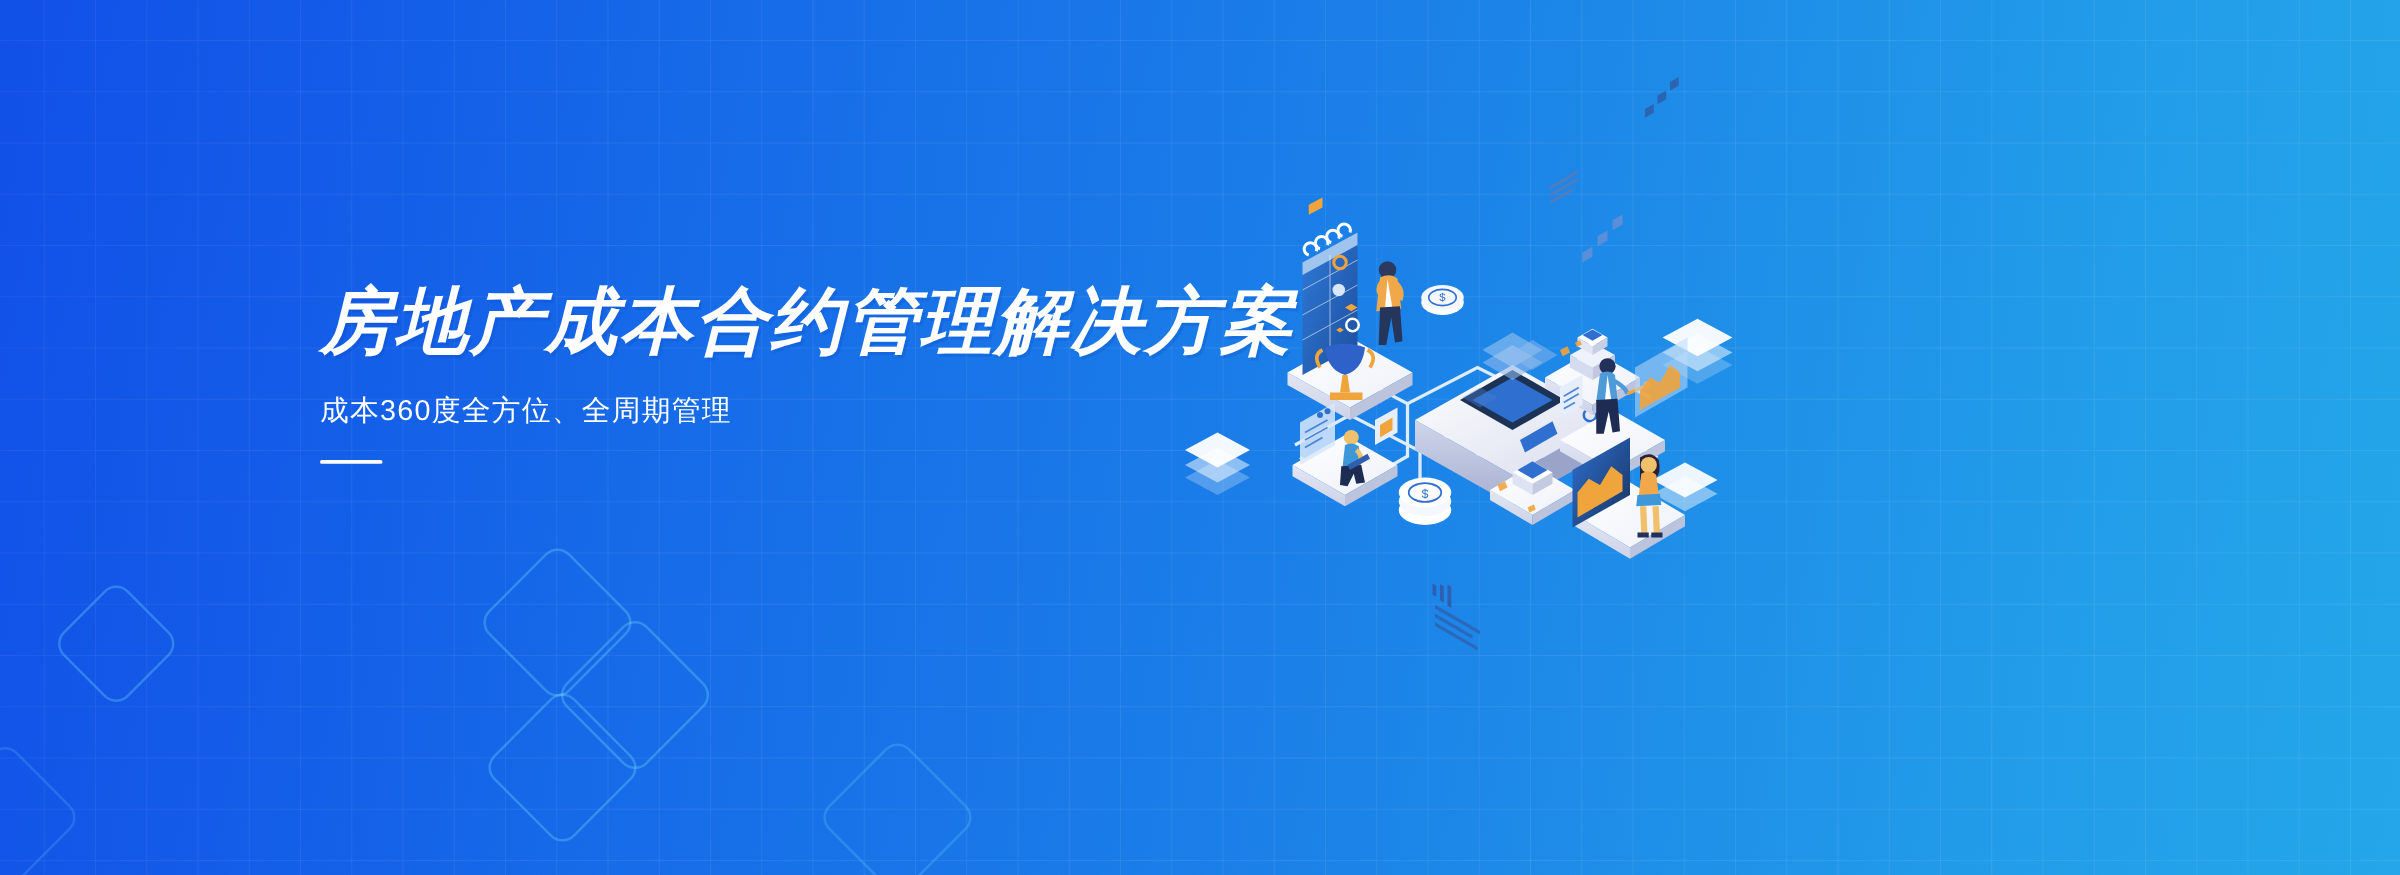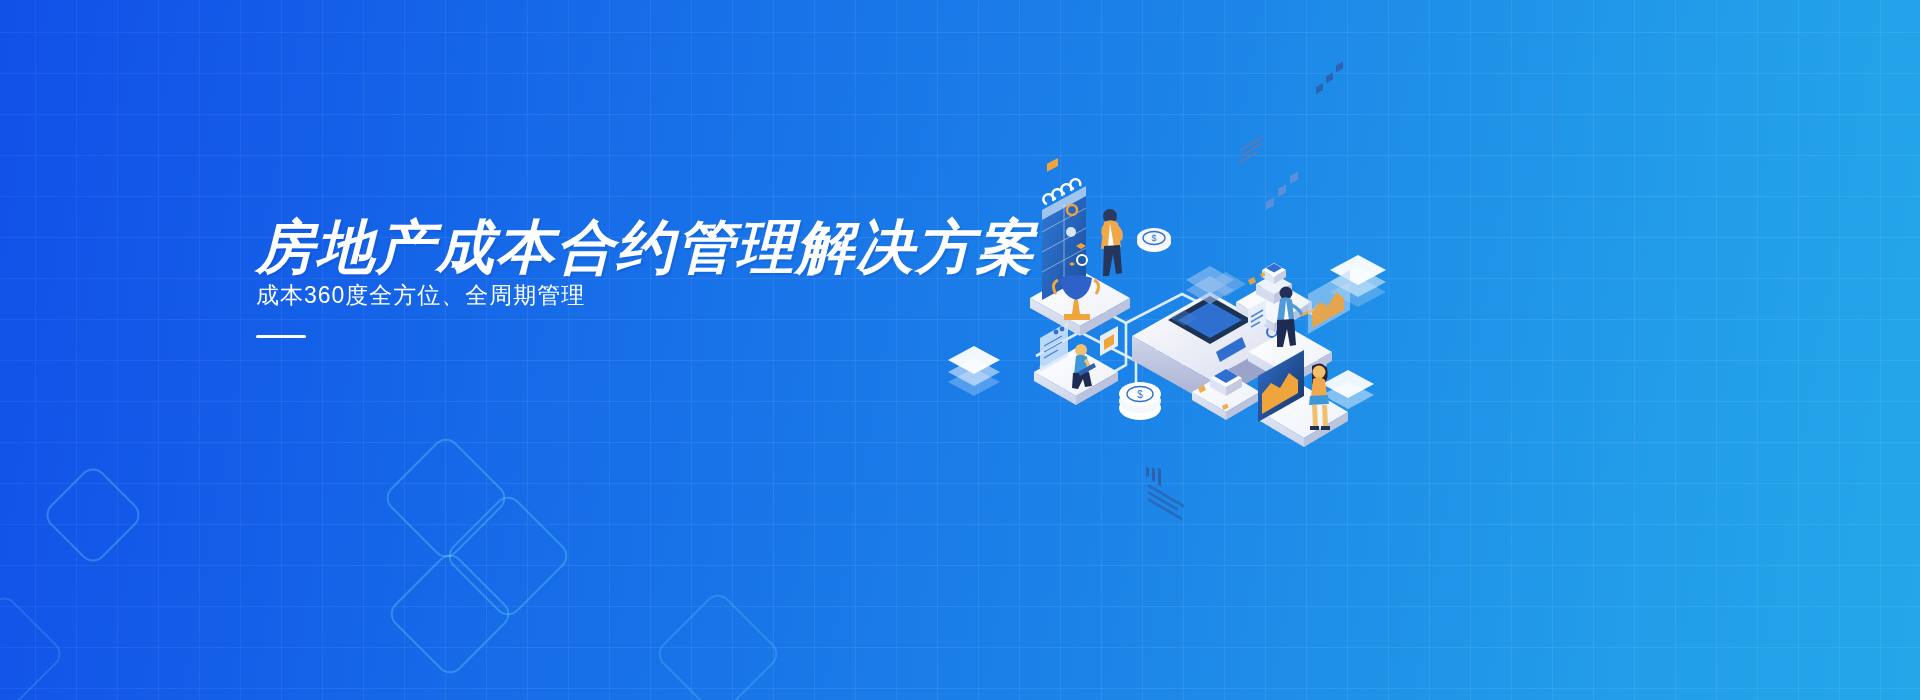--- a/index.html
+++ b/index.html
@@ -41,33 +41,34 @@
     transform:rotate(45deg);
   }
   .dia.d1{left:56px;  top:478px; width:74px;  height:74px;}
   .dia.d2{left:400px; top:452px; width:92px;  height:92px;}
   .dia.d3{left:462px; top:510px; width:92px;  height:92px;}
   .dia.d4{left:404px; top:568px; width:92px;  height:92px;}
   .dia.d5{left:672px; top:608px; width:92px;  height:92px; border-color:rgba(120,225,255,.22);}
   .dia.d6{left:-40px; top:610px; width:88px;  height:88px; border-color:rgba(120,225,255,.18);}
 
   
-  .copy{ position:absolute; left:256px; top:215px; width:760px; }
+  .copy{ position:absolute; left:256px; top:226px; width:760px; }
 
   .headline{
     font-size:58px;
     font-weight:bold;
     font-style:italic;
     color:#ffffff;
     letter-spacing:2px;
     line-height:1.12;
     white-space:nowrap;
     text-shadow:2px 2px 0 rgba(10,70,190,.22);
   }
   .subhead{
+    margin-top:22px;
     font-size:23px;
     color:#ffffff;
     letter-spacing:1px;
     font-weight:400;
   }
   .rule{
     margin-top:24px;
     width:50px; height:3px;
     background:#ffffff;
     border-radius:2px;

